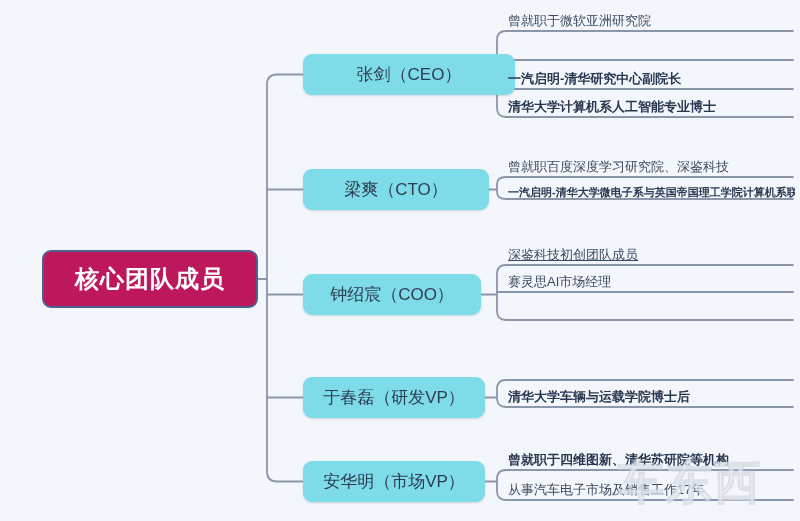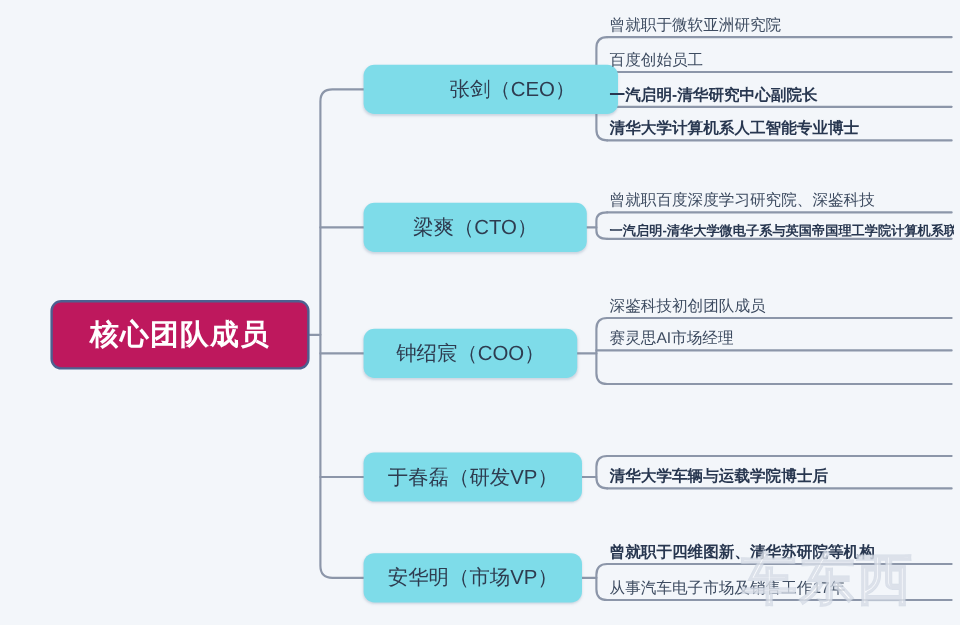--- a/index.html
+++ b/index.html
@@ -27,38 +27,38 @@
     color:#ffffff;font-size:24px;font-weight:bold;letter-spacing:1px;
     cursor:default;
   }
   .branch-node{
     position:absolute;height:41px;background:#7edce9;border-radius:9px;
     display:flex;align-items:center;justify-content:center;
     color:#2e3c50;font-size:17px;
     box-shadow:0 1px 2px rgba(90,120,150,0.25);
     cursor:default;
   }
-  .bn-ceo{left:303px;top:54px;width:176px;padding-left:36px;}
+  .bn-ceo{left:303px;top:54px;width:212px;}
   .bn-cto{left:303px;top:169px;width:186px;}
   .bn-coo{left:303px;top:274px;width:178px;}
   .bn-rd {left:303px;top:377px;width:182px;}
   .bn-mkt{left:303px;top:461px;width:182px;}
   .leaf{
     position:absolute;left:508px;width:287px;height:17px;
     font-size:13px;color:#3d4b60;white-space:nowrap;overflow:hidden;
     cursor:default;
   }
   .leaf.bold{font-weight:bold;color:#283750;}
   .leaf.small{font-size:11px;}
   
   .lf-c1{top:12px;} .lf-c2{top:41px;} .lf-c3{top:70px;} .lf-c4{top:98px;}
   
   .lf-t1{top:158px;} .lf-t2{top:185px;}
   
-  .lf-o1{top:246px;} .lf-o2{top:273px;} .lf-o3{top:301px;}
+  .lf-o1{top:246px;text-decoration:underline;} .lf-o2{top:273px;} .lf-o3{top:301px;}
   
   .lf-r1{top:361px;} .lf-r2{top:388px;}
   
   .lf-m1{top:451px;} .lf-m2{top:481px;}
   .watermark{
     position:absolute;left:618px;top:452px;width:190px;
     font-size:46px;font-weight:bold;letter-spacing:2px;
     color:rgba(255,255,255,0.55);
     -webkit-text-stroke:1.2px rgba(182,193,210,0.45);
     text-shadow:0 0 2px rgba(255,255,255,0.35);
@@ -109,21 +109,20 @@
 
   <div class="root-node">核心团队成员</div>
 
   <div class="branch-node bn-ceo">张剑（CEO）</div>
   <div class="branch-node bn-cto">梁爽（CTO）</div>
   <div class="branch-node bn-coo">钟绍宸（COO）</div>
   <div class="branch-node bn-rd">于春磊（研发VP）</div>
   <div class="branch-node bn-mkt">安华明（市场VP）</div>
 
   <div class="leaf lf-c1">曾就职于微软亚洲研究院</div>
-  <div class="leaf lf-c2">百度创始员工</div>
   <div class="leaf bold lf-c3">一汽启明-清华研究中心副院长</div>
   <div class="leaf bold lf-c4">清华大学计算机系人工智能专业博士</div>
 
   <div class="leaf lf-t1">曾就职百度深度学习研究院、深鉴科技</div>
   <div class="leaf bold small lf-t2">一汽启明-清华大学微电子系与英国帝国理工学院计算机系联合培养博士</div>
 
   <div class="leaf lf-o1">深鉴科技初创团队成员</div>
   <div class="leaf lf-o2">赛灵思AI市场经理</div>
 
   <div class="leaf bold lf-r2">清华大学车辆与运载学院博士后</div>

